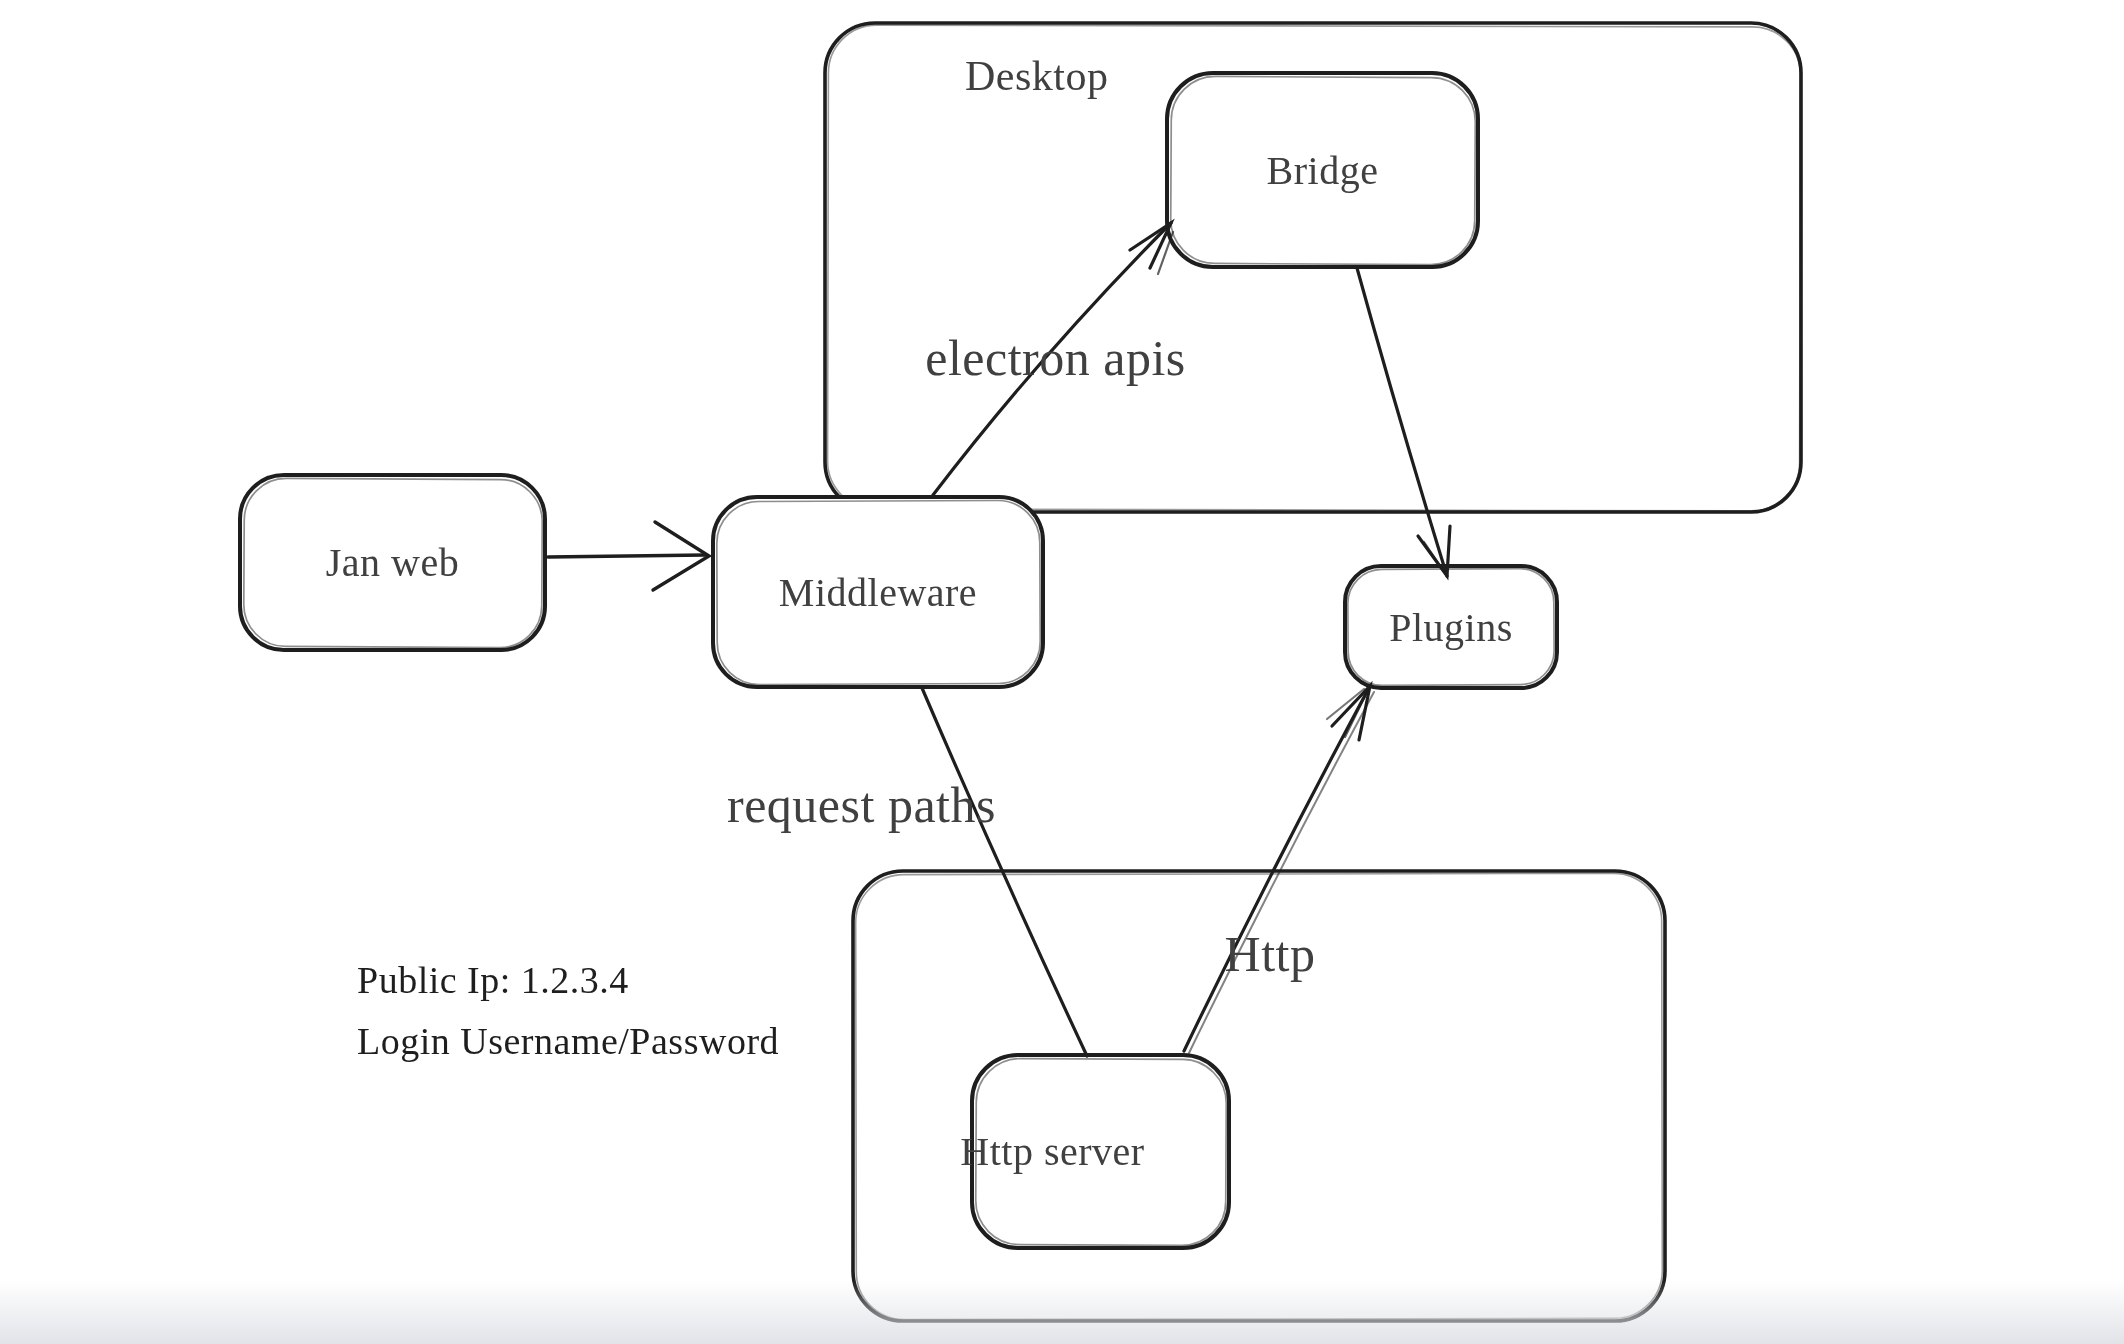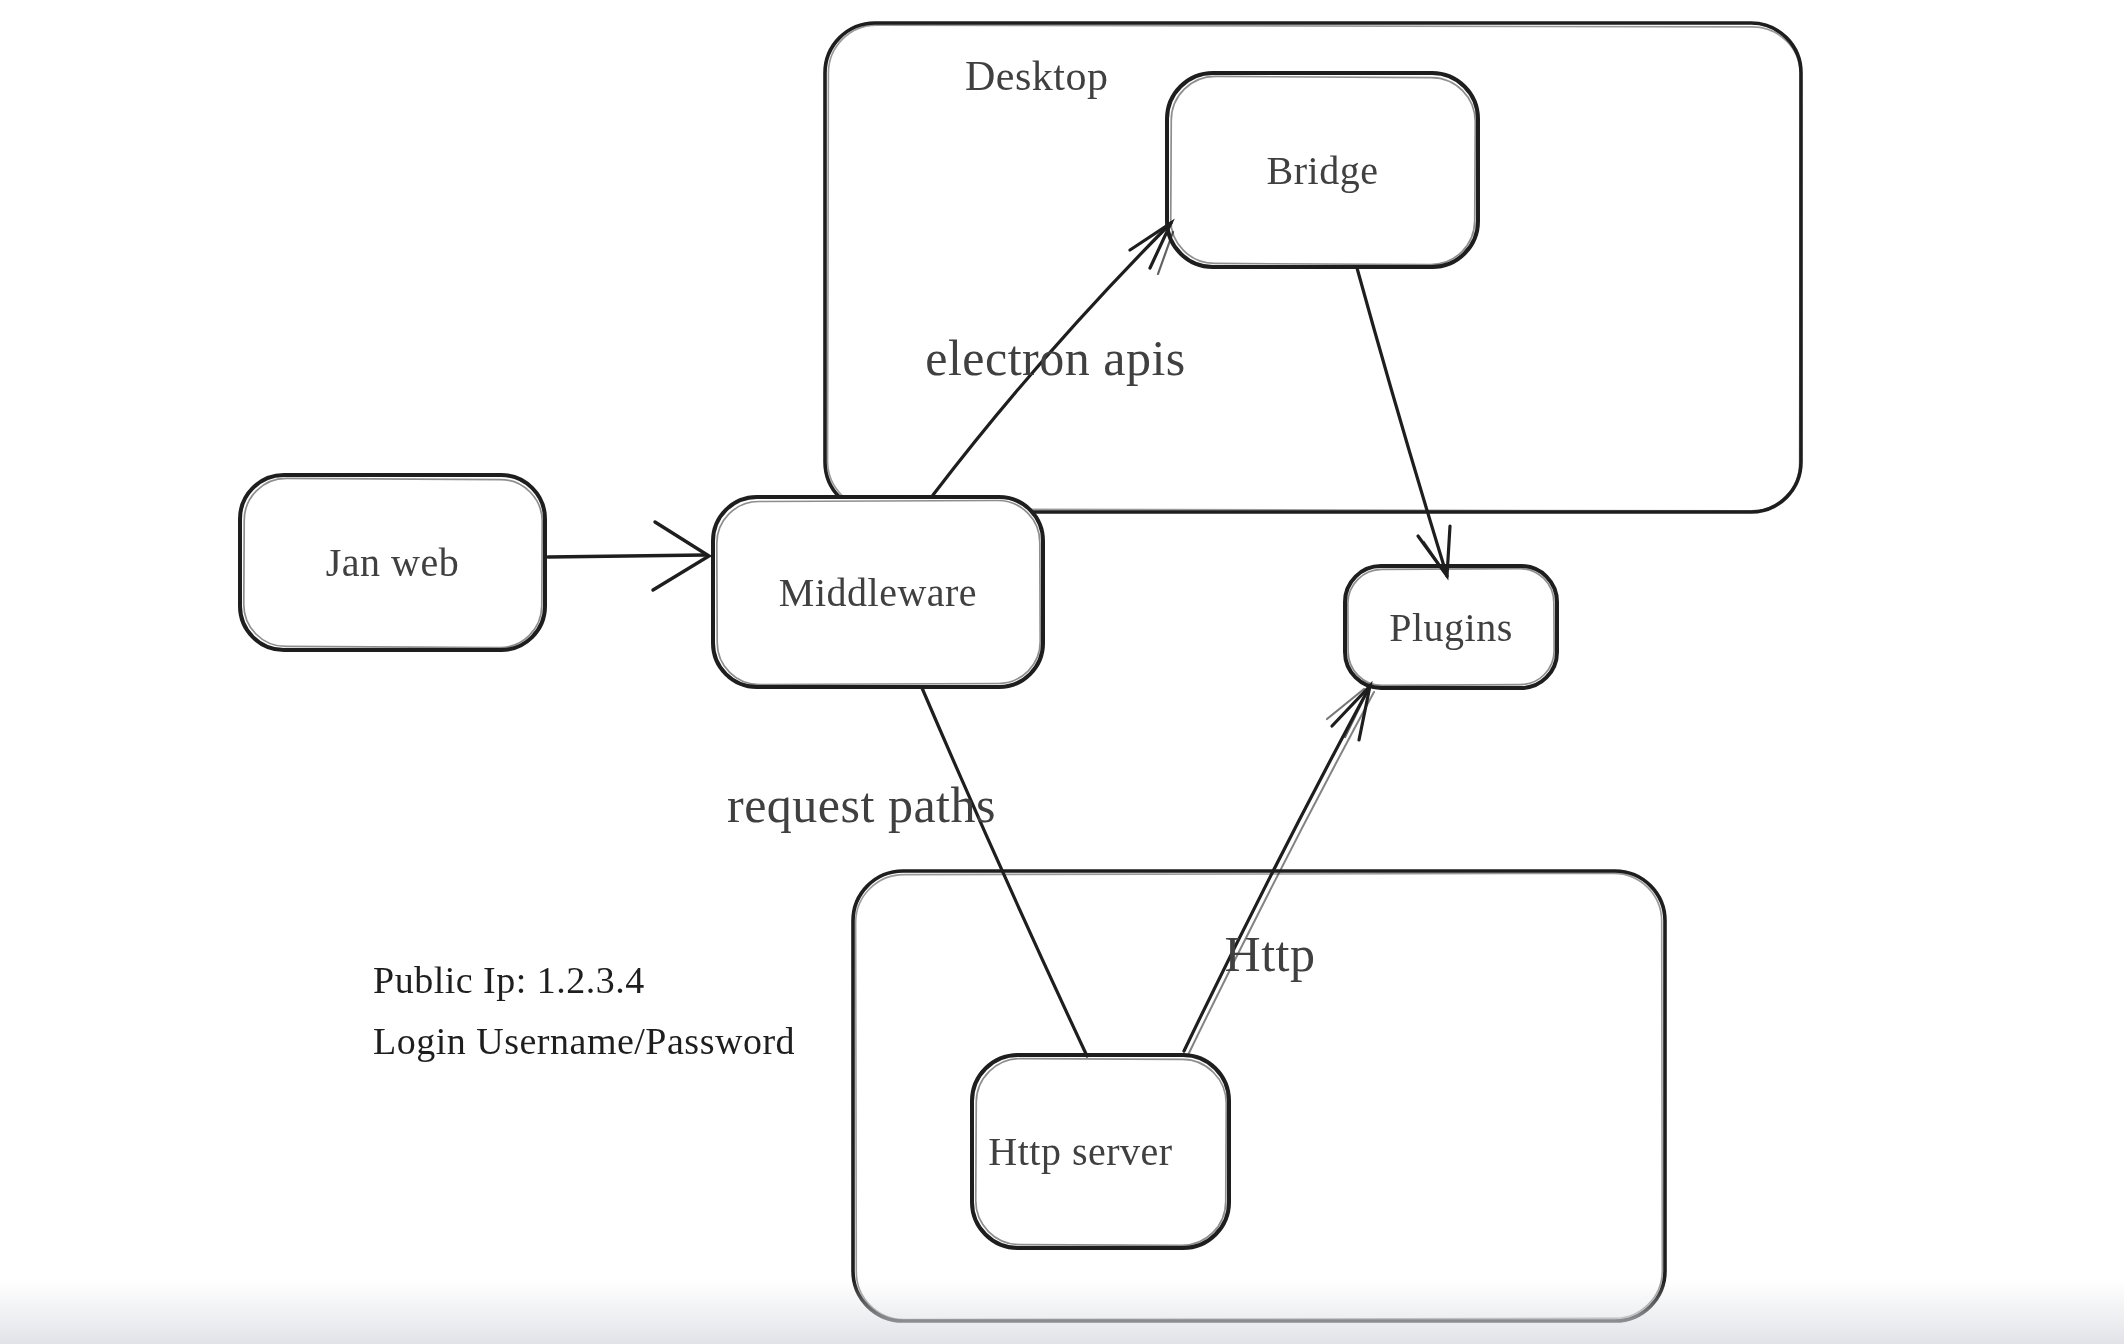--- a/index.html
+++ b/index.html
@@ -39,21 +39,20 @@
   .edge-label { font-size: 50px; }
   .free-text {
     position: absolute;
     font-size: 38px;
     line-height: 61px;
     text-align: left;
     color: #1e1e1e;
     font-family: cursive;
     white-space: nowrap;
     letter-spacing: 0.5px;
-    margin-left: 16px;
   }
   .bottom-fade {
     position: absolute;
     left: 0;
     bottom: 0;
     width: 100%;
     height: 64px;
     background: linear-gradient(to bottom, rgba(232,234,237,0) 0%, rgba(222,225,230,0.55) 60%, rgba(214,218,224,0.75) 100%);
     pointer-events: none;
   }
@@ -135,21 +134,21 @@
   <div class="label edge-label" style="left:1185px; top:928px; width:170px; height:52px;">Http</div>
 
   <div class="label node-label" style="left:713px; top:497px; width:330px; height:190px;">Middleware</div>
 
   <div class="label node-label" style="left:240px; top:475px; width:305px; height:175px;">Jan web</div>
 
   <div class="label node-label" style="left:1167px; top:73px; width:311px; height:194px;">Bridge</div>
 
   <div class="label node-label" style="left:1345px; top:566px; width:212px; height:122px;">Plugins</div>
 
-  <div class="label node-label" style="left:952px; top:1055px; width:257px; height:193px;text-align:right;">Http server</div>
+  <div class="label node-label" style="left:924px; top:1055px; width:257px; height:193px;text-align:right;">Http server</div>
 
   <div class="label edge-label" style="left:918px; top:334px; width:275px; height:48px;">electron apis</div>
 
   <div class="label edge-label" style="left:714px; top:781px; width:295px; height:48px;">request paths</div>
 
   <div class="free-text" style="left:357px; top:950px;">
     <div>Public Ip: 1.2.3.4</div>
     <div>Login Username/Password</div>
   </div>
 

